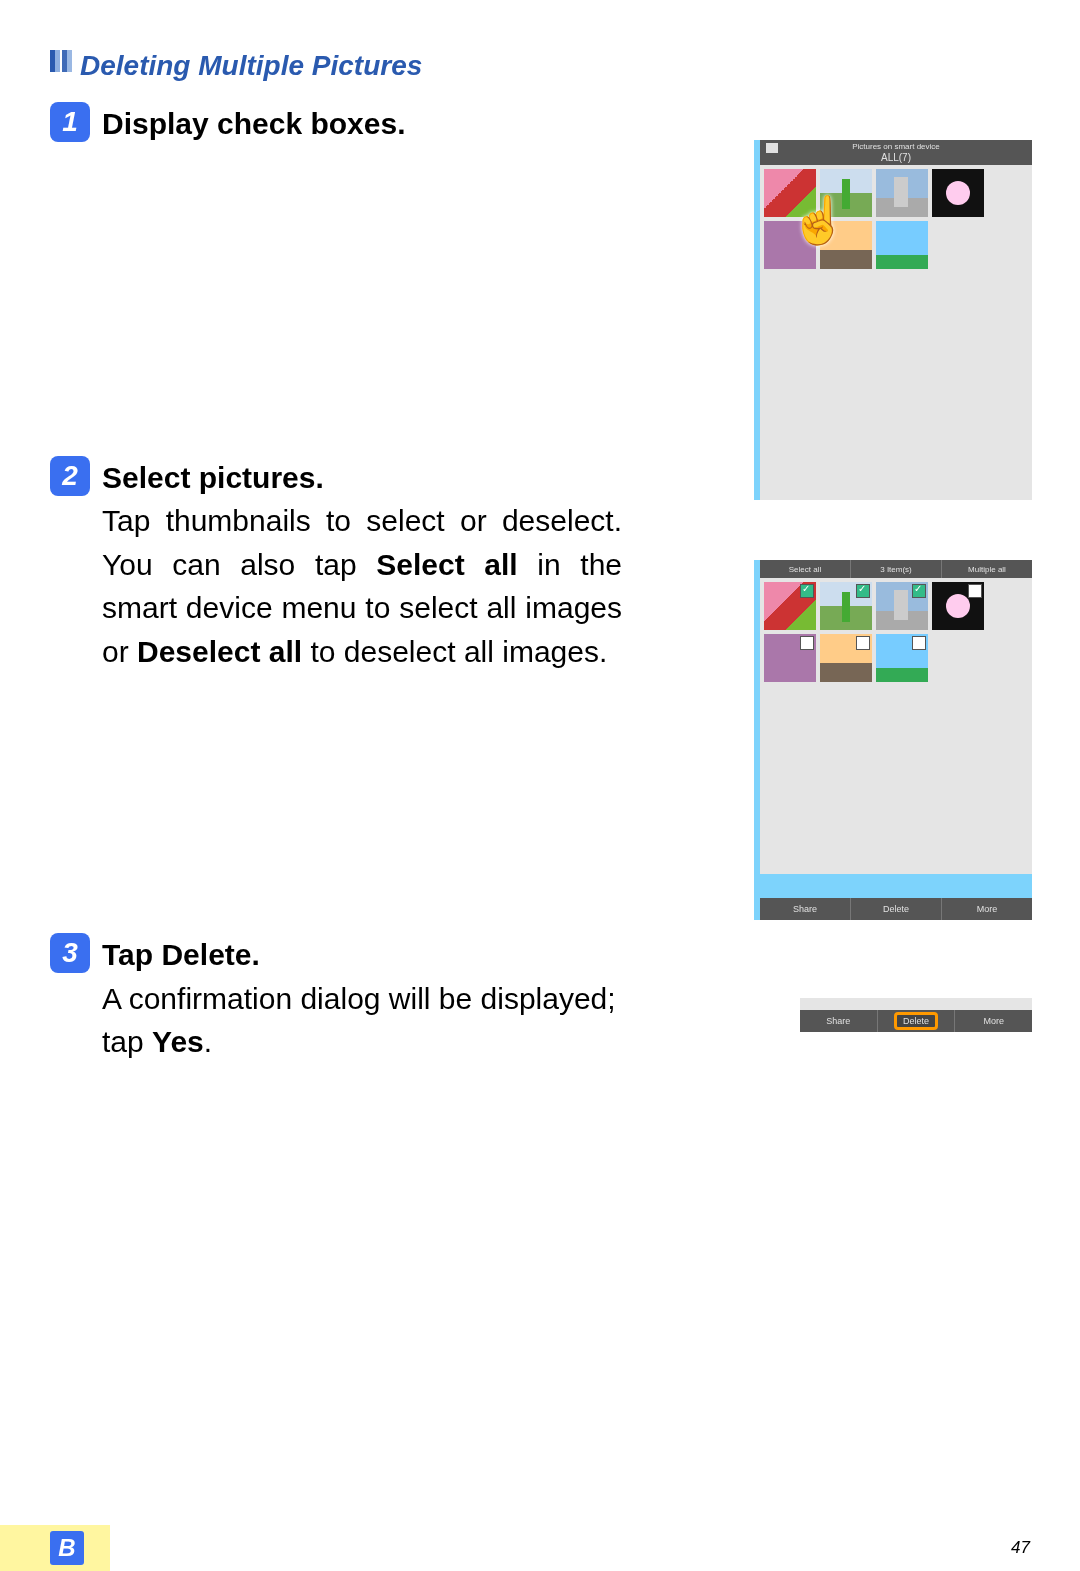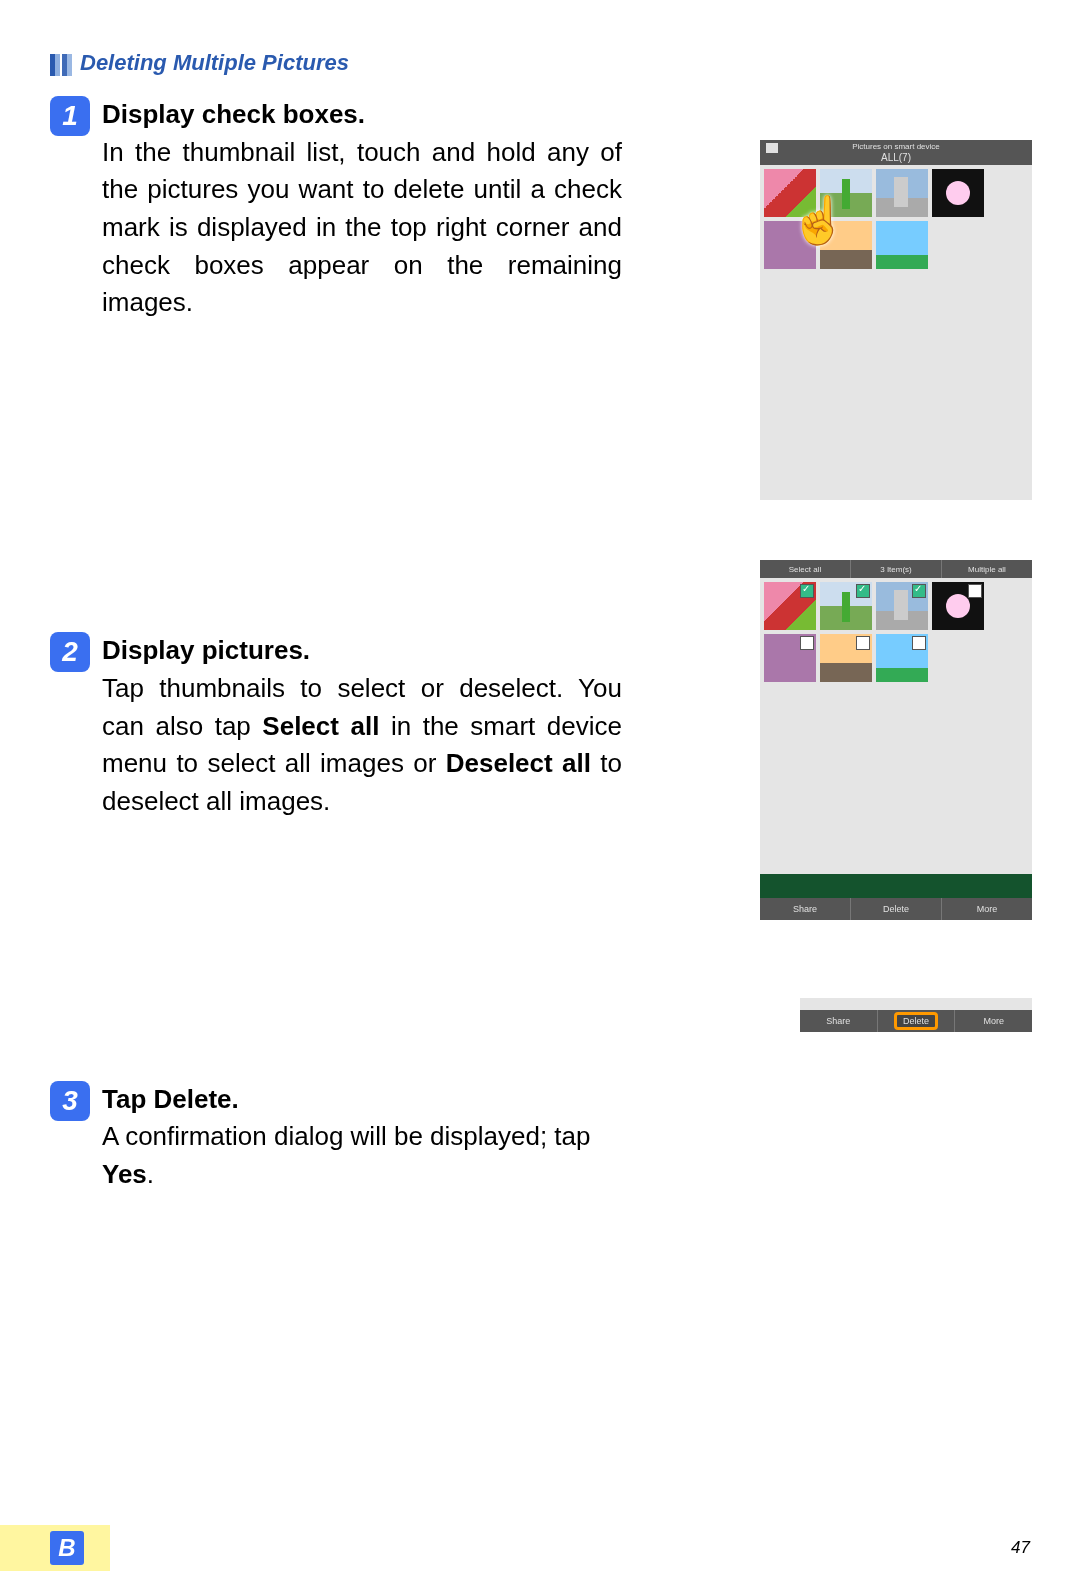--- a/index.html
+++ b/index.html
@@ -12,24 +12,24 @@
   .page {
     width: 1080px;
     height: 1571px;
     position: relative;
     box-sizing: border-box;
     padding: 50px 50px 0 50px;
     background: #fff;
   }
   .section-title {
     display: flex;
-    align-items: flex-end;
+    align-items: flex-start;
     font-style: italic;
     font-weight: 700;
-    font-size: 22px;
+    font-size: 28px;
     color: #2a5aaf;
     margin-bottom: 20px;
   }
   .section-title .bars {
     display: inline-flex;
     margin-right: 6px;
   }
   .section-title .bar {
     width: 10px;
     height: 22px;
@@ -54,33 +54,34 @@
     font-size: 28px;
     display: flex;
     align-items: center;
     justify-content: center;
     flex: 0 0 40px;
     margin-right: 12px;
   }
   .step-body { flex: 1; }
   .step-text {
     width: 520px;
-    font-size: 26px;
+    font-size: 30px;
     line-height: 1.45;
   }
   .step-heading { font-weight: 700; }
   .justify { text-align: justify; }
 
   
   .phone {
     width: 272px;
-    background: #14532d;
+    background: #7dd3fc;
     font-family: Arial, sans-serif;
     display: flex;
     flex-direction: column;
+    padding-left: 6px;
   }
   .phone-step1 {
     position: absolute;
     top: 140px;
     right: 48px;
     height: 360px;
   }
   .phone-step2 {
     position: absolute;
     top: 560px;
@@ -196,21 +197,20 @@
         <span class="bar bar2"></span>
     </span>
     <span>Deleting Multiple Pictures</span>
   </div>
 
   <div class="step">
     <div class="step-num">1</div>
     <div class="step-body">
       <div class="step-text justify">
         <span class="step-heading">Display check boxes.</span><br>
-        <span>In the thumbnail list, touch and hold any of the pictures you want to delete until a check mark is displayed in the top right corner and check boxes appear on the remaining images.</span>
       </div>
     </div>
   </div>
 
   <div class="phone phone-step1">
     <div class="phone-header">
       <span class="folder-icon"></span>
       <span class="line1">Pictures on smart device</span>
       <span class="line2">ALL(7)</span>
     </div>
@@ -223,21 +223,21 @@
       <div class="thumb sunset"></div>
       <div class="thumb sky"></div>
       <span class="hand">☝</span>
     </div>
   </div>
 
   <div class="step s2">
     <div class="step-num">2</div>
     <div class="step-body">
       <div class="step-text justify">
-        <span class="step-heading">Display pictures.</span><br>
+        <span class="step-heading">Select pictures.</span><br>
         <span>Tap thumbnails to select or deselect. You can also tap </span><b>Select all</b><span> in the smart device menu to select all images or </span><b>De­select all</b><span> to deselect all images.</span>
       </div>
     </div>
   </div>
 
   <div class="phone phone-step2">
     <div class="phone-selbar">
       <div>Select all</div>
       <div>3 Item(s)</div>
       <div>Multiple all</div>

